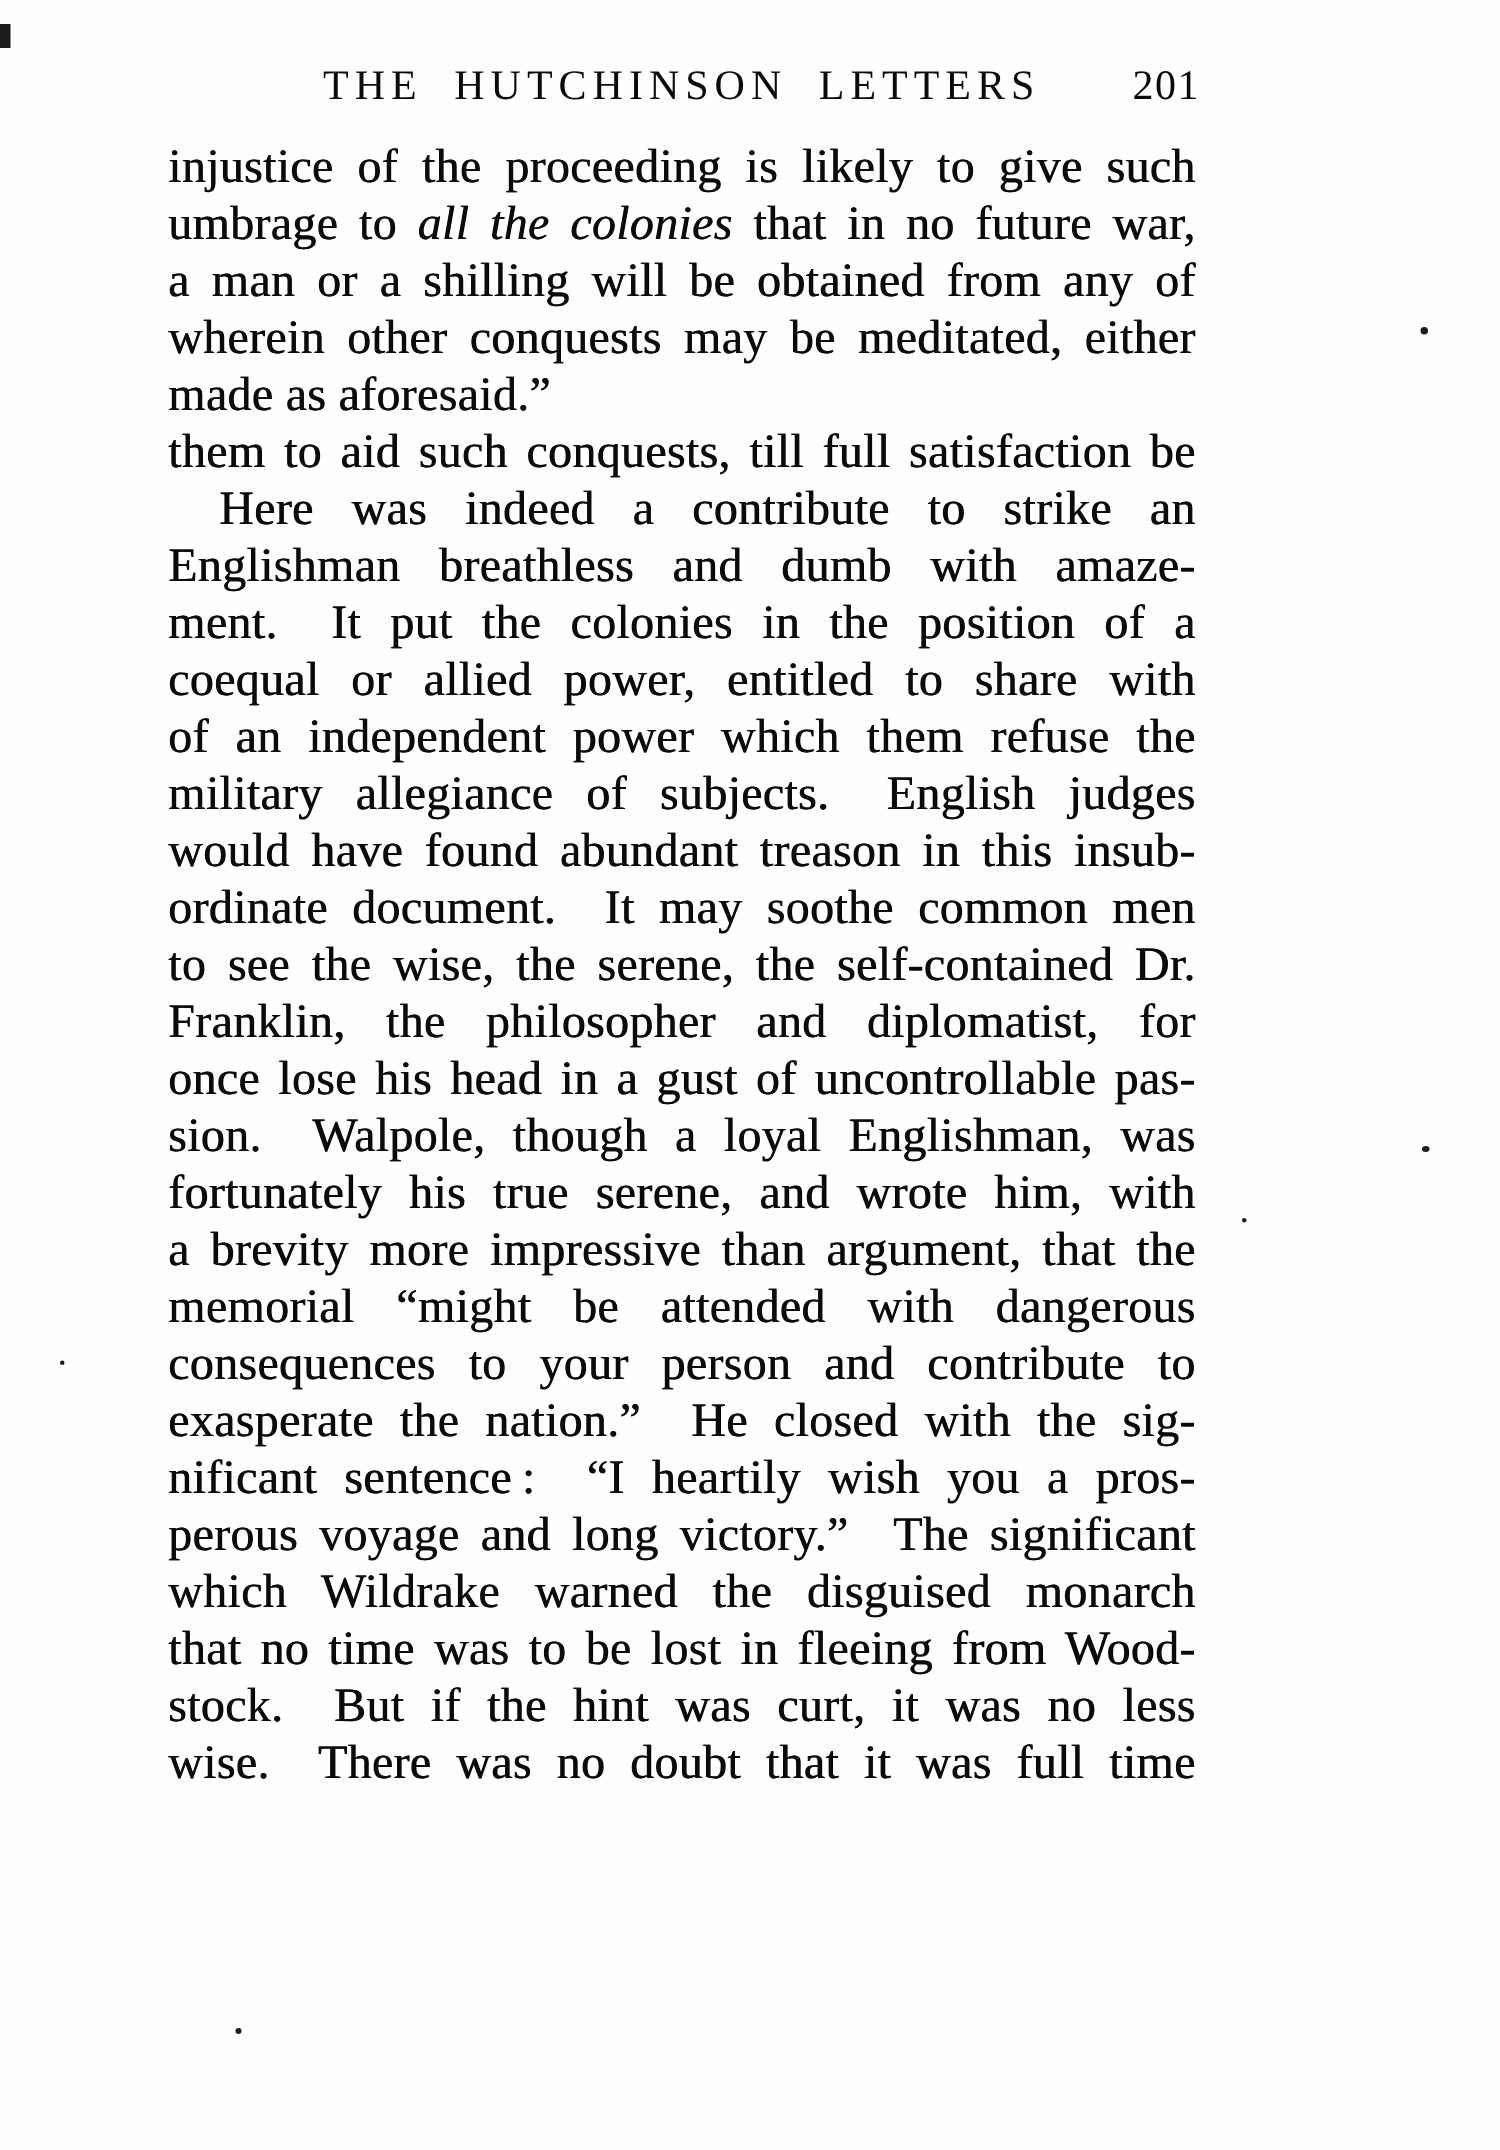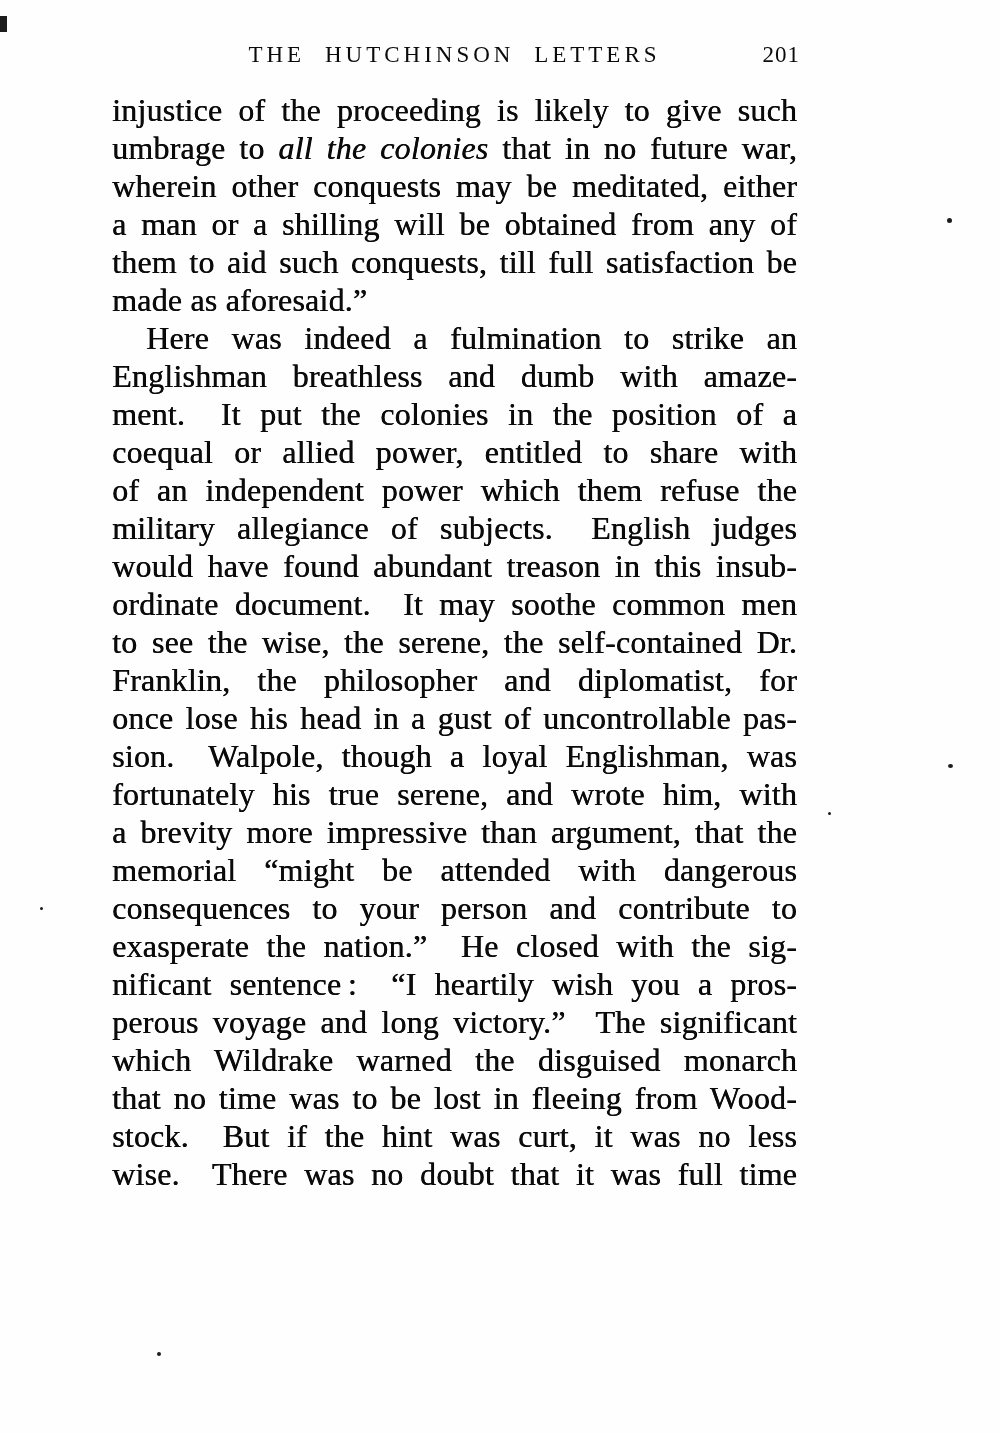--- a/index.html
+++ b/index.html
@@ -11,21 +11,21 @@
     overflow: hidden;
     color: #0b0b0b;
     font-family: "Liberation Serif", "DejaVu Serif", serif;
   }
   .header {
     position: absolute;
     top: 42px;
     left: 112px;
     width: 685px;
     height: 32px;
-    font-size: 23px;
+    font-size: 28px;
   }
   .running-title {
     text-align: center;
     letter-spacing: 4px;
     word-spacing: 10px;
   }
   .page-number {
     position: absolute;
     right: -3px;
     top: 0;
@@ -65,27 +65,27 @@
 
 <div class="page">
   <div class="header">
     <div class="running-title">THE HUTCHINSON LETTERS</div>
     <div class="page-number">201</div>
   </div>
   <div class="body-text">
       <div class="paragraph">
         <div class="line"><span>injustice of the proceeding is likely to give such</span></div>
         <div class="line"><span>umbrage to </span><span class="italic">all the colonies</span><span> that in no future war,</span></div>
+        <div class="line"><span>a man or a shilling will be obtained from any of</span></div>
         <div class="line"><span>wherein other conquests may be meditated, either</span></div>
-        <div class="line"><span>a man or a shilling will be obtained from any of</span></div>
+        <div class="line no-just"><span>made as aforesaid.”</span></div>
         <div class="line"><span>them to aid such conquests, till full satisfaction be</span></div>
-        <div class="line no-just"><span>made as aforesaid.”</span></div>
       </div>
       <div class="paragraph">
-        <div class="line indent"><span>Here was indeed a fulmination to strike an</span></div>
+        <div class="line indent"><span>Here was indeed a contribute to strike an</span></div>
         <div class="line"><span>Englishman breathless and dumb with amaze-</span></div>
         <div class="line"><span>ment.  It put the colonies in the position of a</span></div>
         <div class="line"><span>coequal or allied power, entitled to share with</span></div>
         <div class="line"><span>of an independent power which them refuse the</span></div>
         <div class="line"><span>military allegiance of subjects.  English judges</span></div>
         <div class="line"><span>would have found abundant treason in this insub-</span></div>
         <div class="line"><span>ordinate document.  It may soothe common men</span></div>
         <div class="line"><span>to see the wise, the serene, the self-contained Dr.</span></div>
         <div class="line"><span>Franklin, the philosopher and diplomatist, for</span></div>
         <div class="line"><span>once lose his head in a gust of uncontrollable pas-</span></div>

